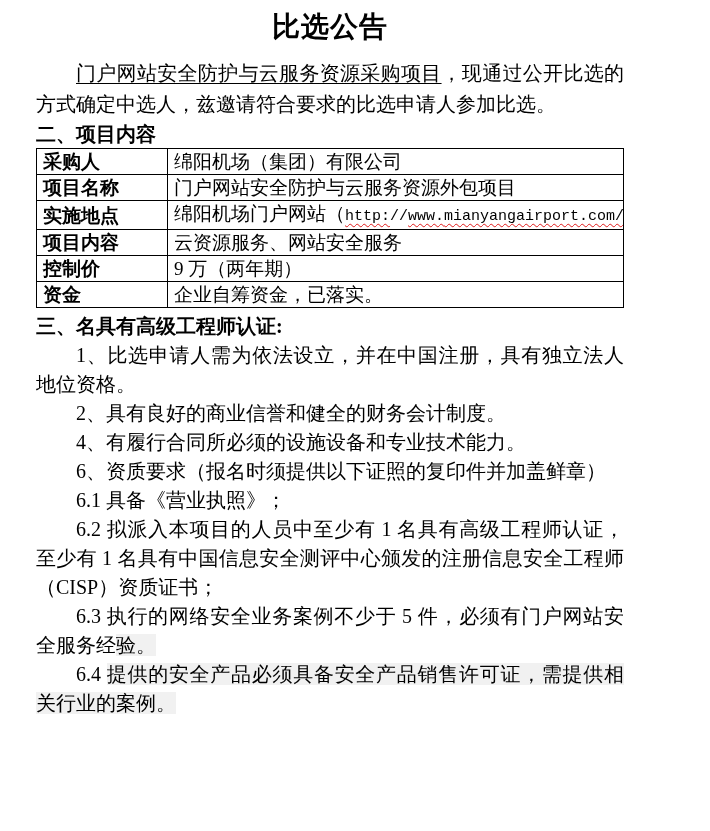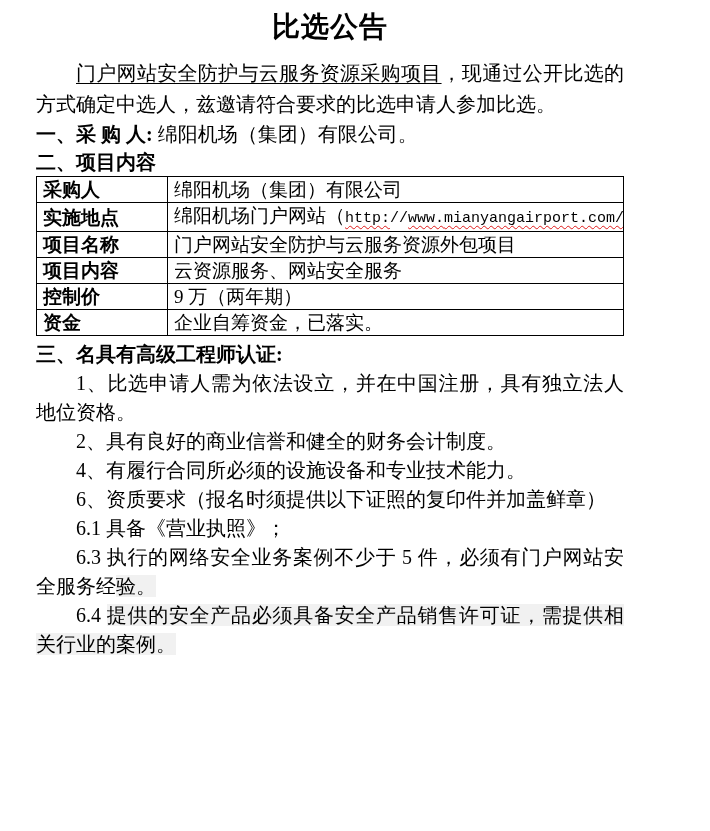--- a/index.html
+++ b/index.html
@@ -75,37 +75,36 @@
 </style>
 </head>
 <body>
 
 <div class="page">
 
   <h1 class="doc-title">比选公告</h1>
 
   <p class="para"><span class="underline">门户网站安全防护与云服务资源采购项目</span><span>，现通过公开比选的方式确定中选人，兹邀请符合要求的比选申请人参加比选。</span></p>
 
-  <p class="sec"><span>一、采 购 人:</span><span class="normal"> 绵阳机场（集团）有限公司。</span></p>
 
   <p class="sec"><span>二、项目内容</span></p>
 
   <table class="overview">
     <tbody>
       <tr>
         <td class="lbl">采购人</td>
         <td class="val">绵阳机场（集团）有限公司</td>
       </tr>
       <tr>
+        <td class="lbl">项目名称</td>
+        <td class="val">门户网站安全防护与云服务资源外包项目</td>
+      </tr>
+      <tr>
         <td class="lbl">实施地点</td>
         <td class="val"><span>绵阳机场门户网站（</span><span class="mono squiggle">http:</span><span class="mono">//</span><span class="mono squiggle">www.</span><span class="mono squiggle">mianyangairport.com/</span><span>）</span></td>
-      </tr>
-      <tr>
-        <td class="lbl">项目名称</td>
-        <td class="val">门户网站安全防护与云服务资源外包项目</td>
       </tr>
       <tr>
         <td class="lbl">项目内容</td>
         <td class="val">云资源服务、网站安全服务</td>
       </tr>
       <tr>
         <td class="lbl">控制价</td>
         <td class="val">9 万（两年期）</td>
       </tr>
       <tr>
@@ -115,16 +114,17 @@
     </tbody>
   </table>
 
   <p class="sec sec3"><span>三、名具有高级工程师认证:</span></p>
 
   <p class="item">1、比选申请人需为依法设立，并在中国注册，具有独立法人地位资格。</p>
   <p class="item">2、具有良好的商业信誉和健全的财务会计制度。</p>
   <p class="item">4、有履行合同所必须的设施设备和专业技术能力。</p>
   <p class="item">6、资质要求（报名时须提供以下证照的复印件并加盖鲜章）</p>
   <p class="item">6.1 具备《营业执照》；</p>
+  <p class="item">6.2 拟派入本项目的人员中至少有 1 名具有高级工程师认证，至少有 1 名具有中国信息安全测评中心颁发的注册信息安全工程师（CISP）资质证书；</p>
   <p class="item"><span>6.3 执行的网络安全业务案例不少于 5 件，必须有门户网站安全服务经</span><span class="hl">验。</span></p>
   <p class="item"><span>6.4 </span><span class="hl">提供的安全产品必须具备安全产品销售许可证，需提供相关行业的案例。</span></p>
 
 </div>
 
 </body></html>

